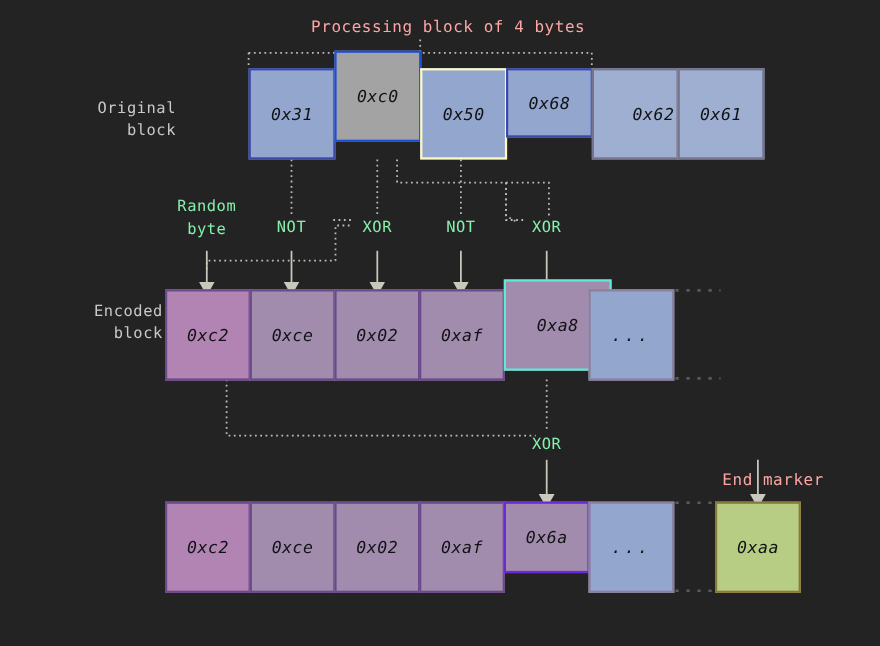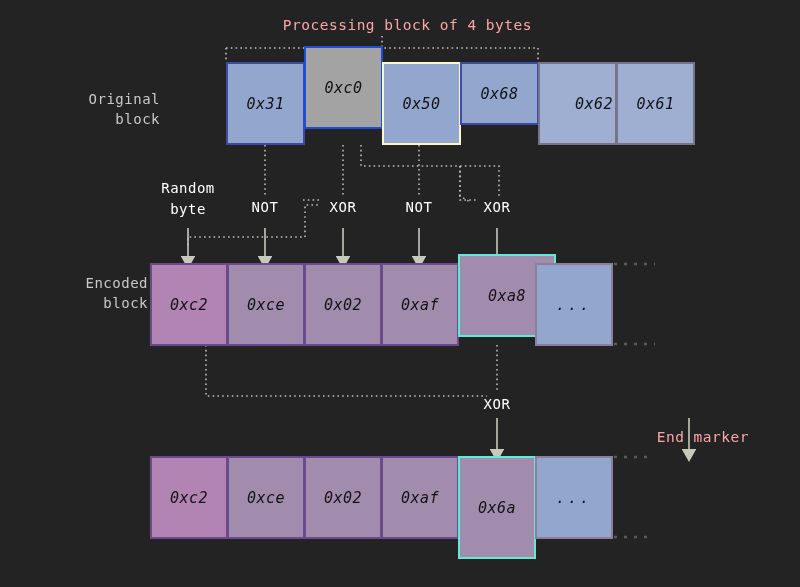--- a/index.html
+++ b/index.html
@@ -34,21 +34,21 @@
     position:absolute;
     color:#fca5a5;
     font-size:14.5px;
     text-align:right;
     line-height:20px;
     letter-spacing:0.5px;
     white-space:nowrap;
   }
   .oplabel{
     position:absolute;
-    color:#ffffff;
+    color:#86efac;
     font-size:14px;
     text-align:center;
     letter-spacing:0.5px;
     white-space:nowrap;
   }
 </style>
 </head>
 <body>
 
 <div id="stage">
@@ -150,24 +150,25 @@
     <g stroke="#5a5a5a" stroke-width="2.4" stroke-dasharray="3 7" fill="none">
       <path d="M614,264 L655,264"></path>
       <path d="M614,344 L655,344"></path>
     </g>
   </svg>
 
   <div class="cell" style="left:150px;top:456px;width:78px;height:83px;background:#b184b4;border:2px solid #6a4a8a;">0xc2</div>
   <div class="cell" style="left:227px;top:456px;width:78px;height:83px;background:#a18cae;border:2px solid #6a4a8a;">0xce</div>
   <div class="cell" style="left:304px;top:456px;width:78px;height:83px;background:#a18cae;border:2px solid #6a4a8a;">0x02</div>
   <div class="cell" style="left:381px;top:456px;width:78px;height:83px;background:#a18cae;border:2px solid #6a4a8a;">0xaf</div>
-  <div class="cell" style="left:458px;top:456px;width:78px;height:103px;background:#a18cae;border:2px solid #5eead4;">0x6a</div>
+  <div class="cell" style="left:458px;top:456px;width:78px;height:65px;background:#a18cae;border:2px solid #6d28d9;">0x6a</div>
   <div class="cell" style="left:535px;top:456px;width:78px;height:83px;background:#93a6ce;border:2px solid #8d7f9c;letter-spacing:3px;">...</div>
 
   <svg class="layer" viewBox="0 0 800 587">
     <g stroke="#5a5a5a" stroke-width="2.4" stroke-dasharray="3 7" fill="none">
       <path d="M614,457 L650,457"></path>
       <path d="M614,537 L650,537"></path>
     </g>
   </svg>
 
+  <div class="cell" style="left:650px;top:456px;width:78px;height:83px;background:#b7cd83;border:2px solid #8a7a3a;">0xaa</div>
 
 </div>
 
 </body></html>

